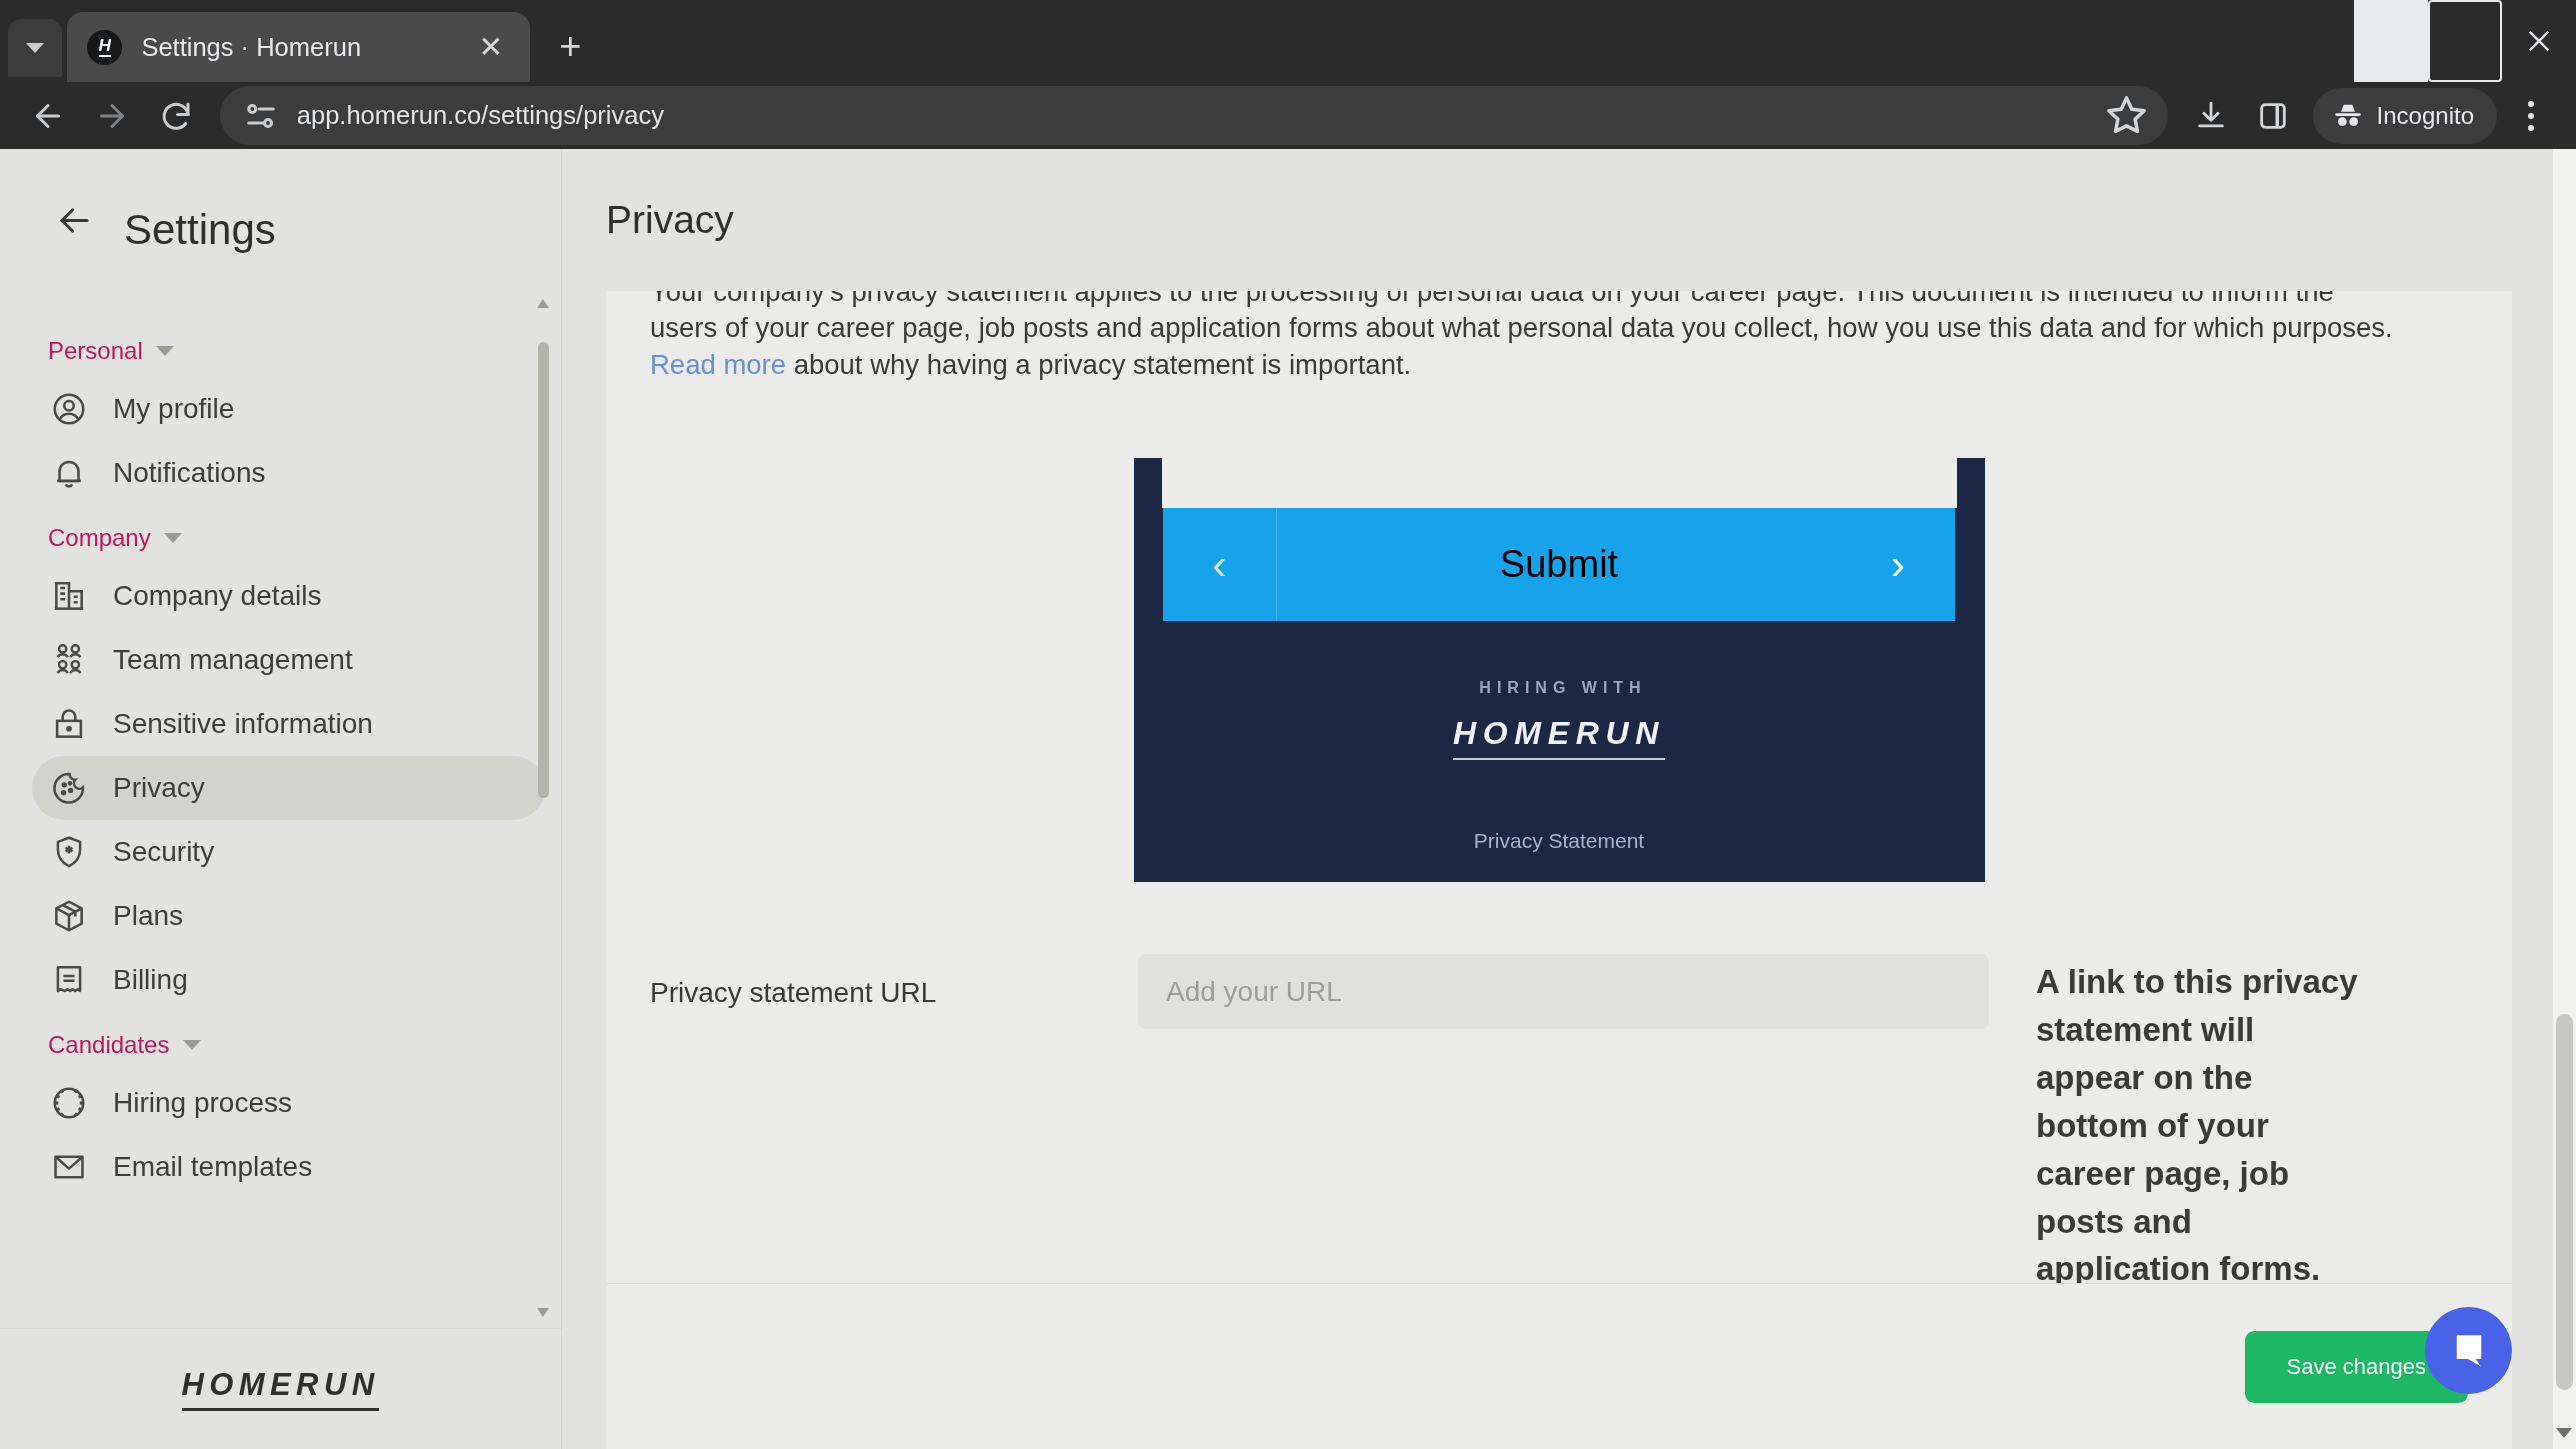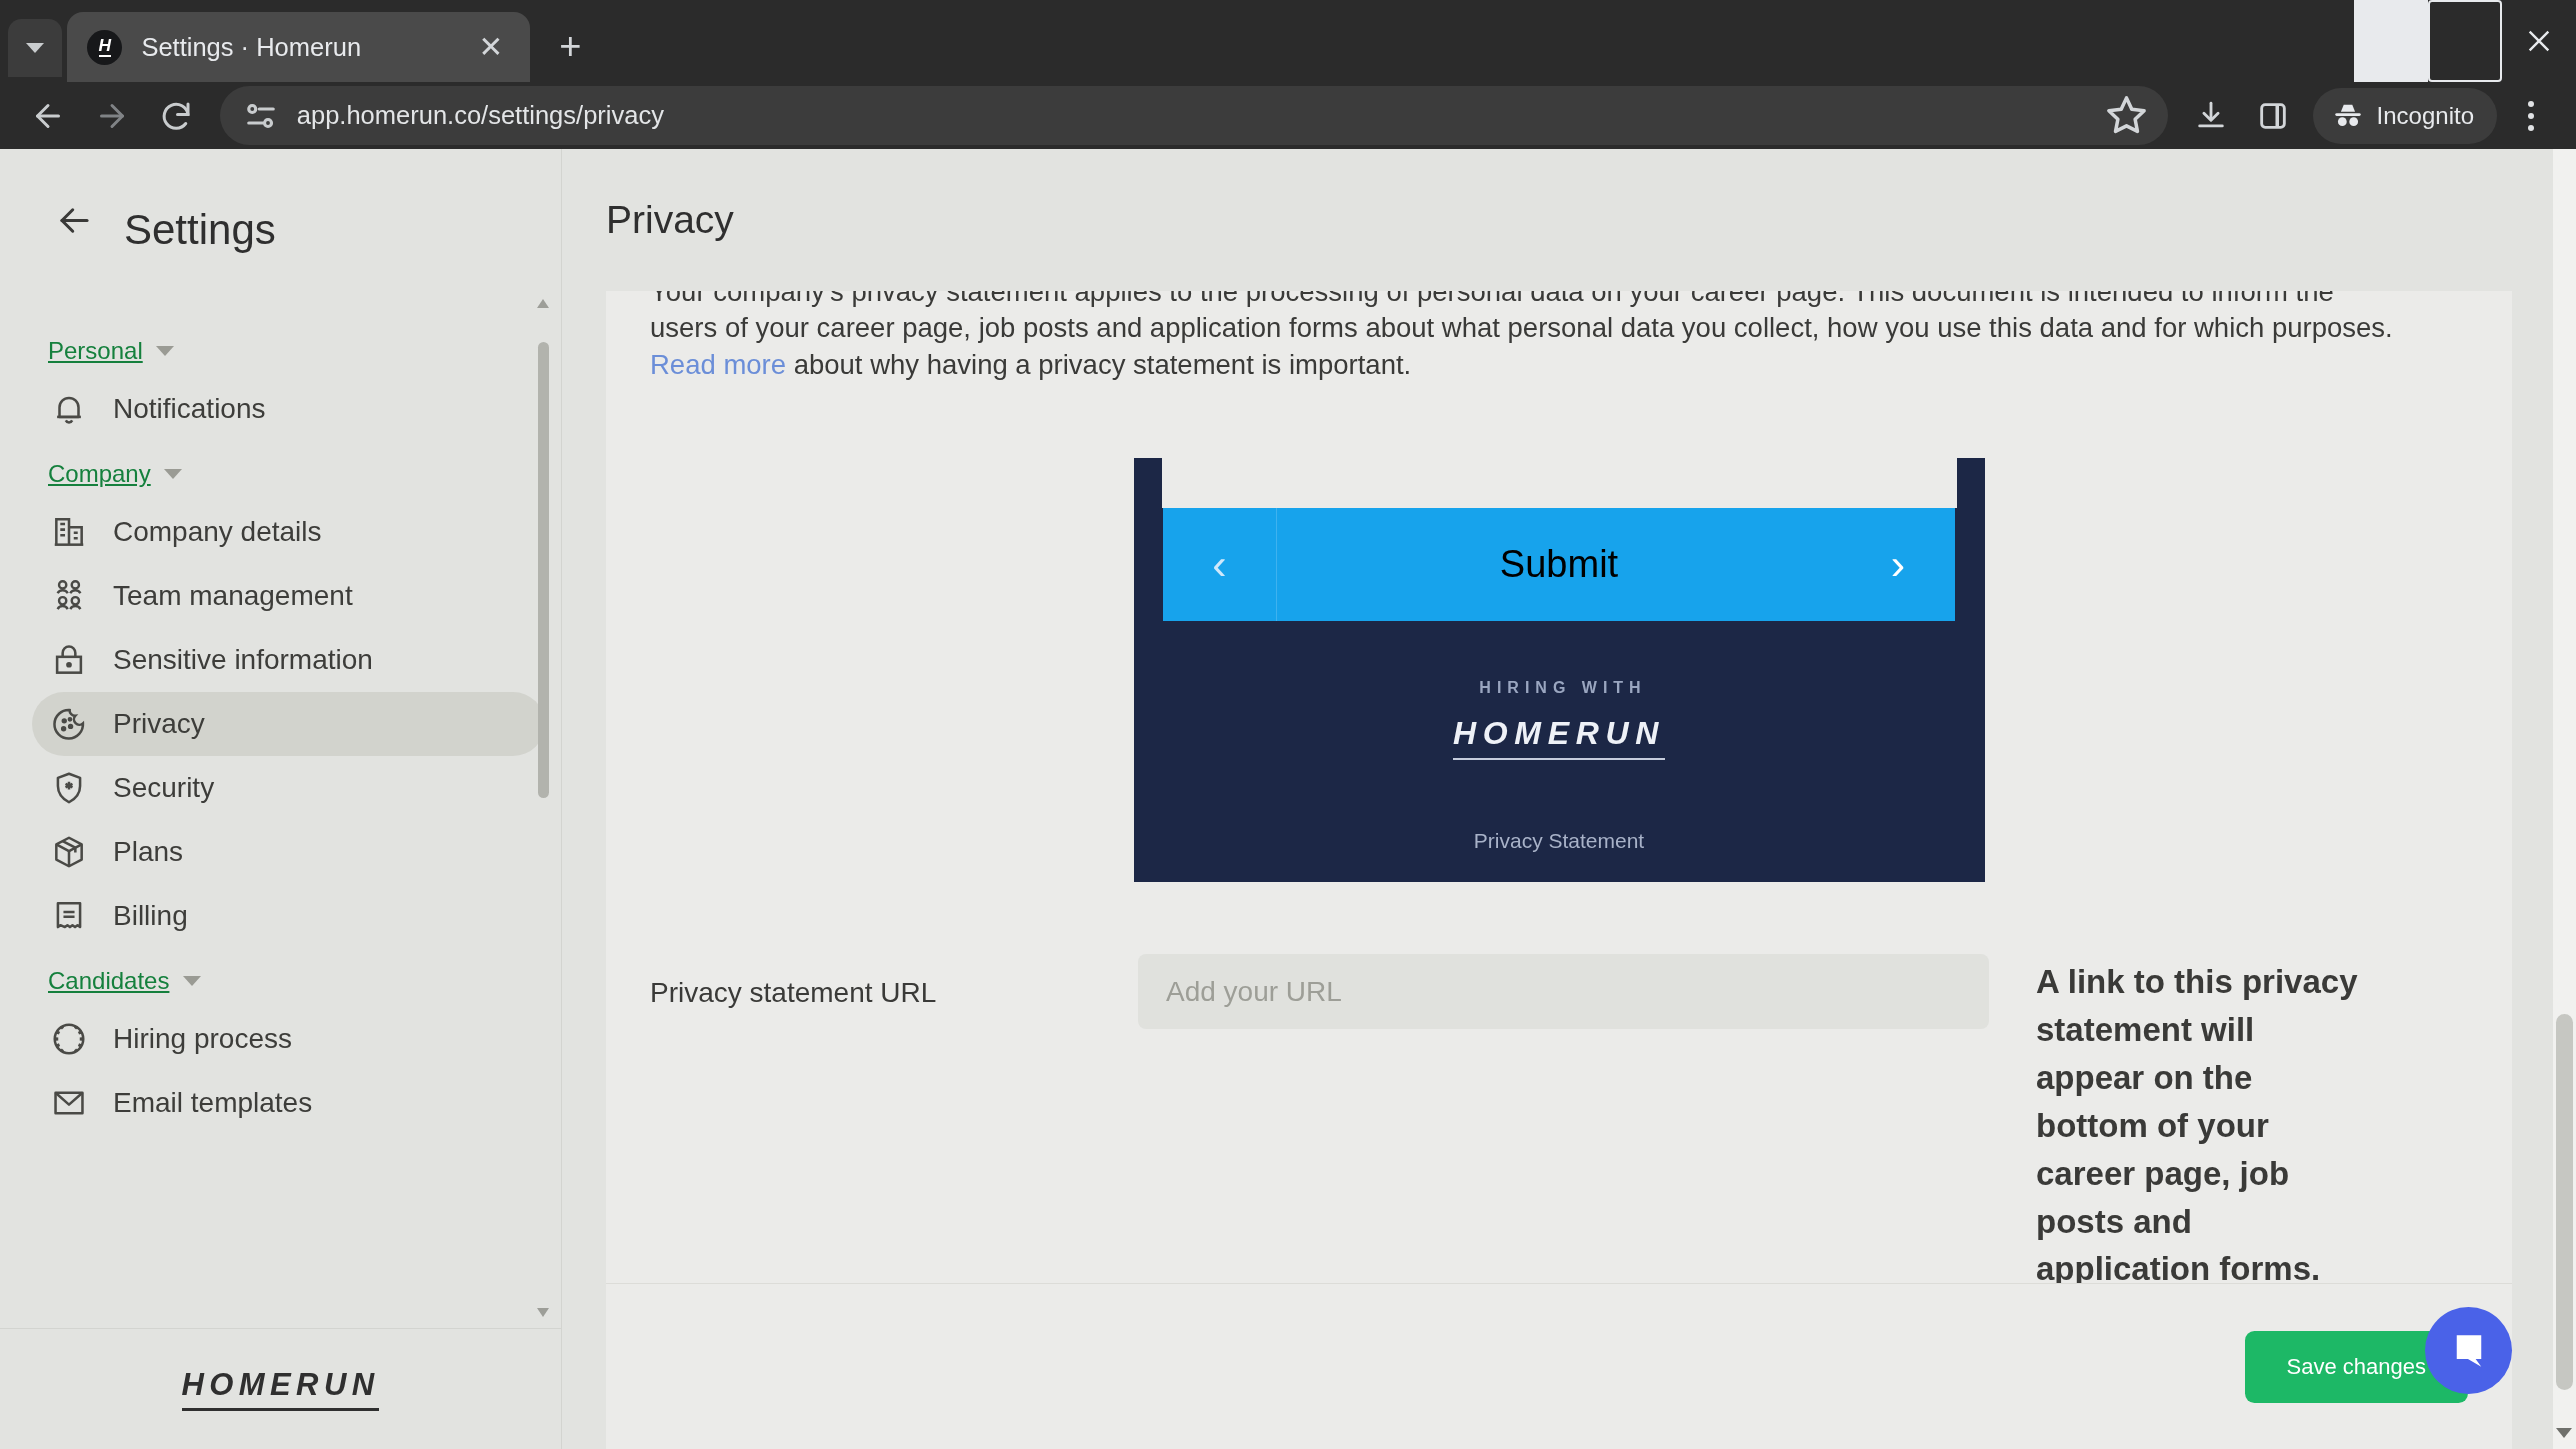--- a/index.html
+++ b/index.html
@@ -69,21 +69,21 @@
 
   
   .sidebar { width: 562px; background: #e2e3e0; display: flex; flex-direction: column; position: relative; border-right: 0.7px solid #d3d4d0; }
   .sb-header { height: 142px; display: flex; align-items: center; padding-left: 48px; flex: none; }
   .sb-back { width: 52px; height: 52px; display: flex; align-items: center; justify-content: center; flex: none; }
   .sb-back svg { width: 43px; height: 43px; }
   .sb-title { font-size: 42px; color: #2f2f2f; margin-left: 24px; margin-top: 20px; }
 
   .sb-scroll { flex: 1; overflow: hidden; position: relative; padding-top: 27px; }
   .sb-inner { padding: 0 16px 0 32px; }
-  .sb-group { color: #15803d; font-size: 24px; display: flex; align-items: center; padding: 19px 0 12px 16px; text-decoration: underline; }
+  .sb-group { color: #be185d; font-size: 24px; display: flex; align-items: center; padding: 19px 0 12px 16px; }
   .sb-group .caret { width: 0; height: 0; border-left: 9.4px solid transparent; border-right: 9.4px solid transparent; border-top: 10px solid #9a9b94; margin-left: 13.4px; }
   .sb-item {
     display: flex; align-items: center; height: 64px; padding-left: 16px;
     border-radius: 32px; color: #3d3d3a; font-size: 28px;
   }
   .sb-item.active { background: #d2d3cd; }
   .sb-icon { width: 42px; height: 42px; flex: none; display: flex; align-items: center; justify-content: center; margin-right: 23px; }
   .sb-icon svg { width: 38px; height: 38px; }
 
   .sb-scrollbar { position: absolute; right: 12px; top: 13.4px; width: 12px; bottom: 16px; }
@@ -269,20 +269,30 @@
         </div>
         <div class="sb-title">Settings</div>
       </div>
 
       <div class="sb-scroll">
         <div class="sb-inner">
 
           <div class="sb-group">
             <span>Personal</span>
             <span class="caret"></span>
+          </div>
+          <div class="sb-item">
+            <span class="sb-icon">
+              <svg viewBox="0 0 24 24" fill="none" stroke="#4a4a46" stroke-width="1.6">
+                  <circle cx="12" cy="12" r="9"></circle>
+                  <circle cx="12" cy="10" r="3"></circle>
+                  <path d="M6.2 18.5a6.5 6.5 0 0 1 11.6 0"></path>
+                </svg>
+            </span>
+            <span>My profile</span>
           </div>
           <div class="sb-item">
             <span class="sb-icon">
               <svg viewBox="0 0 24 24" fill="none" stroke="#4a4a46" stroke-width="1.6" stroke-linejoin="round">
                   <path d="M6 17V11a6 6 0 0 1 12 0v6z"></path>
                   <path d="M4.5 17h15"></path>
                   <path d="M10 19.2a2.2 2.2 0 0 0 4 0"></path>
                 </svg>
             </span>
             <span>Notifications</span>

